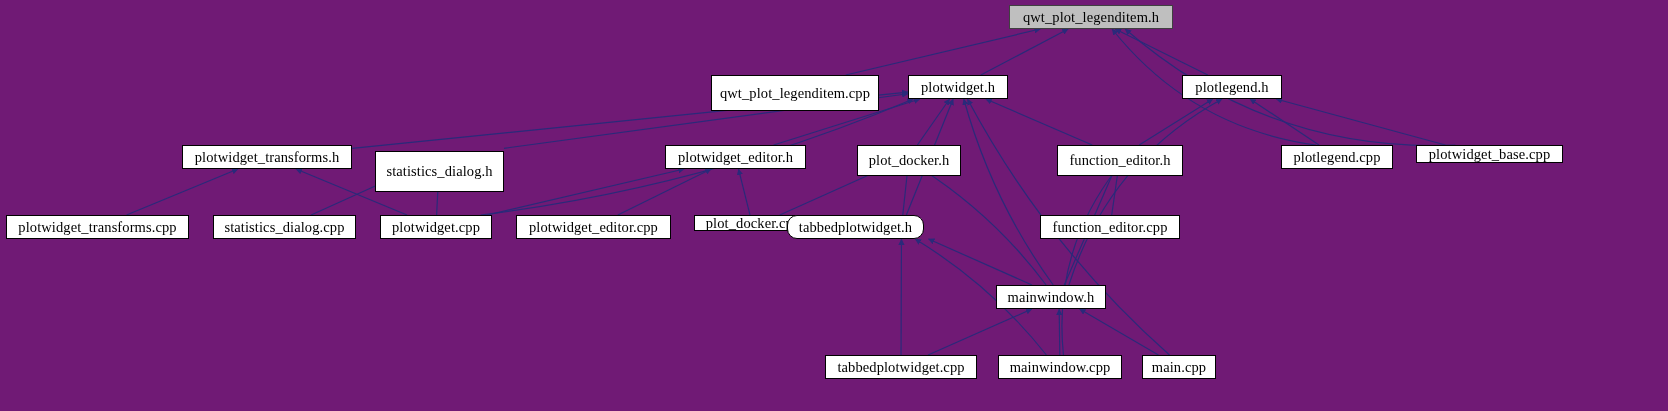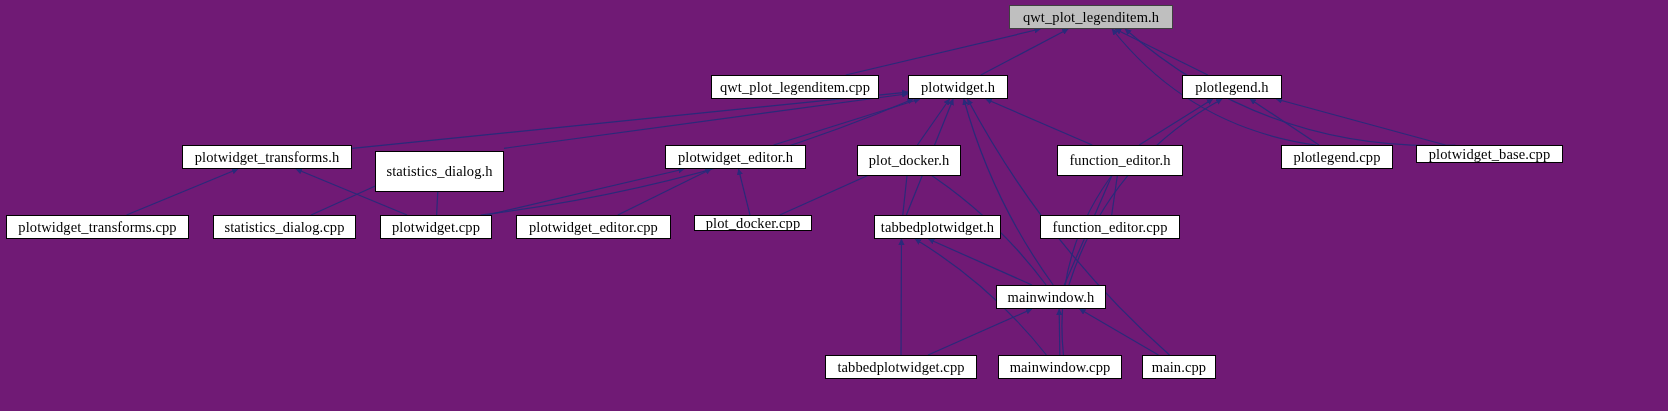--- a/index.html
+++ b/index.html
@@ -94,21 +94,21 @@
         <path d="M 1059.8285714285714 355 L 1059.1714285714286 309" marker-end="url(#arrow)"></path>
         <path d="M 1158.4285714285713 355 L 1079.5714285714287 309" marker-end="url(#arrow)"></path>
         <path d="M 928.0857142857143 355 L 1031.9142857142858 309" marker-end="url(#arrow)"></path>
         <path d="M 1169.5285714285715 355 Q 1045.5 245.2 967.4714285714285 99" marker-end="url(#arrow)"></path>
       </g>
   </svg>
   <div id="nodes">
       <div class="gnode root" style="left: 1009px; top: 5px; width: 164px; height: 24px;">
         <span class="gnode-label">qwt_plot_legenditem.h</span>
       </div>
-      <div class="gnode" style="left: 711px; top: 75px; width: 168px; height: 24px;">
+      <div class="gnode" style="left: 711px; top: 75px; width: 168px; height: 36px;">
         <span class="gnode-label">qwt_plot_legenditem.cpp</span>
       </div>
       <div class="gnode" style="left: 908px; top: 75px; width: 100px; height: 24px;">
         <span class="gnode-label">plotwidget.h</span>
       </div>
       <div class="gnode" style="left: 1182px; top: 75px; width: 100px; height: 24px;">
         <span class="gnode-label">plotlegend.h</span>
       </div>
       <div class="gnode" style="left: 182px; top: 145px; width: 170px; height: 24px;">
         <span class="gnode-label">plotwidget_transforms.h</span>
@@ -139,21 +139,21 @@
       </div>
       <div class="gnode" style="left: 380px; top: 215px; width: 112px; height: 24px;">
         <span class="gnode-label">plotwidget.cpp</span>
       </div>
       <div class="gnode" style="left: 516px; top: 215px; width: 155px; height: 24px;">
         <span class="gnode-label">plotwidget_editor.cpp</span>
       </div>
       <div class="gnode" style="left: 694px; top: 215px; width: 118px; height: 16px;">
         <span class="gnode-label">plot_docker.cpp</span>
       </div>
-      <div class="gnode" style="left: 874px; top: 215px; width: 127px; height: 24px;">
+      <div class="gnode" style="left: 787px; top: 215px; width: 137px; height: 24px; border-radius: 10px;">
         <span class="gnode-label">tabbedplotwidget.h</span>
       </div>
       <div class="gnode" style="left: 1040px; top: 215px; width: 140px; height: 24px;">
         <span class="gnode-label">function_editor.cpp</span>
       </div>
       <div class="gnode" style="left: 996px; top: 285px; width: 110px; height: 24px;">
         <span class="gnode-label">mainwindow.h</span>
       </div>
       <div class="gnode" style="left: 825px; top: 355px; width: 152px; height: 24px;">
         <span class="gnode-label">tabbedplotwidget.cpp</span>

